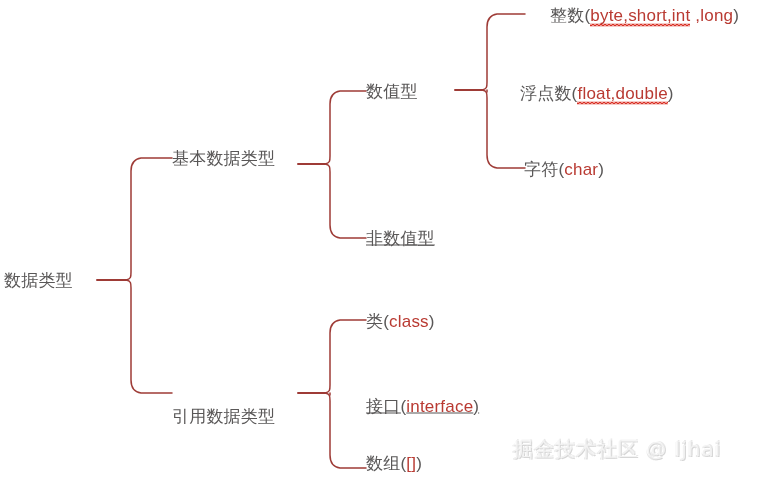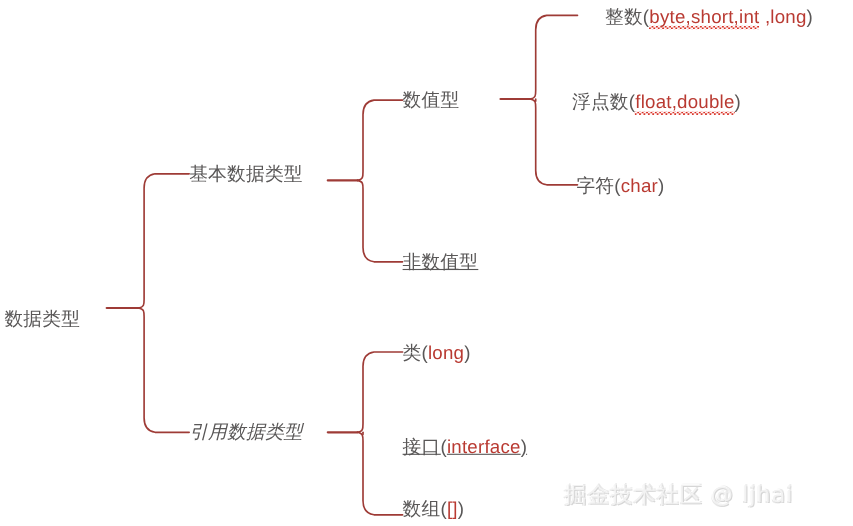--- a/index.html
+++ b/index.html
@@ -91,29 +91,29 @@
       <path d="M482,90 C487,91 487,93 487,98 L487,155 C487,162 490,167 497,168 L525,168"></path>
 
       <path d="M298,393 L325,393" stroke-width="2"></path>
 
       <path d="M325,393 C330,392 330,390 330,385 L330,333 C330,326 333,321 340,320 L366,320"></path>
       <path d="M330,393 L330,395"></path>
       <path d="M325,393 C330,394 330,396 330,401 L330,455 C330,462 333,467 340,468 L366,468"></path>
     </g>
   </svg>
 
-  <div class="node" style="left:4px; top:280px;margin-top:10px;">
+  <div class="node" style="left:4px; top:280px;">
     <span>数据类型</span>
   </div>
 
   <div class="node" style="left:172px; top:158px;">
     <span>基本数据类型</span>
   </div>
 
-  <div class="node" style="left:172px; top:393px;font-style:italic;">
+  <div class="node" style="left:172px; top:416px;">
     <span>引用数据类型</span>
   </div>
 
   <div class="node" style="left:366px; top:91px;">
     <span>数值型</span>
   </div>
 
   <div class="node" style="left:366px; top:238px;text-decoration:underline;">
     <span>非数值型</span>
   </div>
@@ -125,21 +125,21 @@
   <div class="node" style="left:520px; top:93px;">
     <span>浮点数</span><span class="paren">(</span><span class="en sq">float,double</span><span class="paren">)</span>
   </div>
 
   <div class="node" style="left:524px; top:169px;">
     <span>字符</span><span class="paren">(</span><span class="en">char</span><span class="paren">)</span>
   </div>
 
 
   <div class="node" style="left:366px; top:321px;">
-    <span>类</span><span class="paren">(</span><span class="en">long</span><span class="paren">)</span>
+    <span>类</span><span class="paren">(</span><span class="en">class</span><span class="paren">)</span>
   </div>
 
 
   <div class="node" style="left:366px; top:406px;text-decoration:underline;">
     <span>接口</span><span class="paren">(</span><span class="en">interface</span><span class="paren">)</span>
   </div>
 
   <div class="node" style="left:366px; top:463px;text-align:center;">
     <span>数组</span><span class="paren">(</span><span class="en">[]</span><span class="paren">)</span>
   </div>

